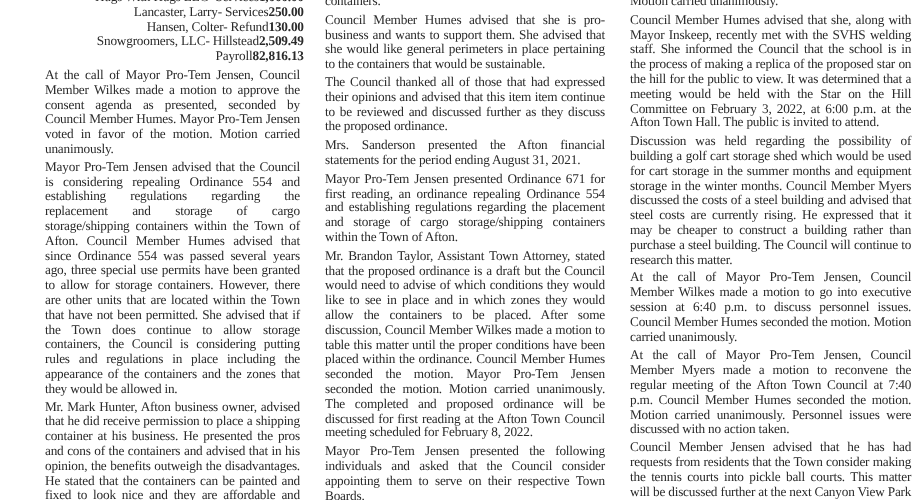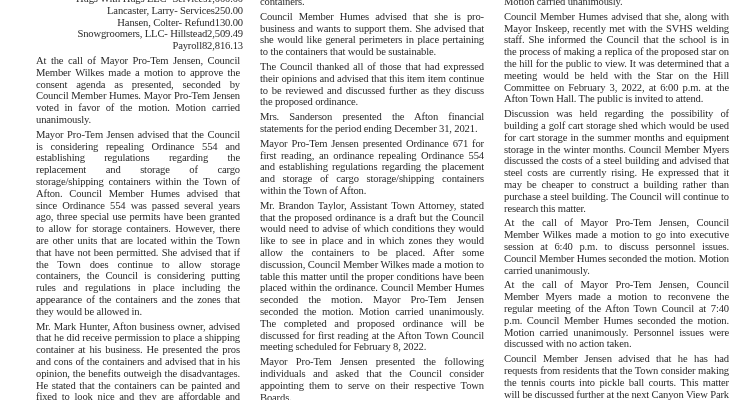--- a/index.html
+++ b/index.html
@@ -14,21 +14,21 @@
     position: absolute; top: -7px;
     font-size: 10.6px; line-height: 11.8px;
     text-align: justify;
     letter-spacing: -0.15px;
   }
   .col-left  { left: 33px;  width: 210px; }
   .col-mid   { left: 257px; width: 230px; }
   .col-right { left: 501px; width: 231px; }
   .col p { margin: 3px; }
   .ledger-row { display: flex; justify-content: flex-end; white-space: nowrap; }
-  .ledger-row .amt { text-align: right; }
+  .ledger-row .amt { text-align: right; font-weight: bold; }
 </style>
 </head>
 <body>
 
 <div class="page">
 
   <div class="col col-left">
     <div class="ledger">
       <div class="ledger-row">
         <span>Hugs With Hugs LLC- Services</span>
@@ -54,21 +54,21 @@
     <p>At the call of Mayor Pro-Tem Jensen, Council Member Wilkes made a motion to approve the consent agenda as presented, seconded by Council Member Humes. Mayor Pro-Tem Jensen voted in favor of the motion. Motion carried unanimously.</p>
     <p>Mayor Pro-Tem Jensen advised that the Council is considering repealing Ordinance 554 and establishing regulations regarding the replacement and storage of cargo storage/shipping containers within the Town of Afton. Council Member Humes advised that since Ordinance 554 was passed several years ago, three special use permits have been granted to allow for storage containers. However, there are other units that are located within the Town that have not been permitted. She advised that if the Town does continue to allow storage containers, the Council is considering putting rules and regulations in place including the appearance of the containers and the zones that they would be allowed in.</p>
     <p>Mr. Mark Hunter, Afton business owner, advised that he did receive permission to place a shipping container at his business. He presented the pros and cons of the containers and advised that in his opinion, the benefits outweigh the disadvantages. He stated that the containers can be painted and fixed to look nice and they are affordable and convenient. He advised that there are many businesses with containers and there is a need for them.</p>
 
   </div>
 
   <div class="col col-mid">
     <p>containers.</p>
     <p>Council Member Humes advised that she is pro-business and wants to support them. She advised that she would like general perimeters in place pertaining to the containers that would be sustainable.</p>
     <p>The Council thanked all of those that had expressed their opinions and advised that this item item continue to be reviewed and discussed further as they discuss the proposed ordinance.</p>
-    <p>Mrs. Sanderson presented the Afton financial statements for the period ending December 31, 2021.</p>
+    <p>Mrs. Sanderson presented the Afton financial statements for the period ending August 31, 2021.</p>
     <p>Mayor Pro-Tem Jensen presented Ordinance 671 for first reading, an ordinance repealing Ordinance 554 and establishing regulations regarding the placement and storage of cargo storage/shipping containers within the Town of Afton.</p>
     <p>Mr. Brandon Taylor, Assistant Town Attorney, stated that the proposed ordinance is a draft but the Council would need to advise of which conditions they would like to see in place and in which zones they would allow the containers to be placed. After some discussion, Council Member Wilkes made a motion to table this matter until the proper conditions have been placed within the ordinance. Council Member Humes seconded the motion. Mayor Pro-Tem Jensen seconded the motion. Motion carried unanimously. The completed and proposed ordinance will be discussed for first reading at the Afton Town Council meeting scheduled for February 8, 2022.</p>
     <p>Mayor Pro-Tem Jensen presented the following individuals and asked that the Council consider appointing them to serve on their respective Town Boards.</p>
     <p>Utility Board- Council Member Jeff Jensen, Advisor Joshua Peavler, Rod Jensen, Josh Winder, Tyler Eddins, Mason Hillstead.</p>
 
   </div>
 
   <div class="col col-right">
     <p>Motion carried unanimously.</p>
     <p>Council Member Humes advised that she, along with Mayor Inskeep, recently met with the SVHS welding staff. She informed the Council that the school is in the process of making a replica of the proposed star on the hill for the public to view. It was determined that a meeting would be held with the Star on the Hill Committee on February 3, 2022, at 6:00 p.m. at the Afton Town Hall. The public is invited to attend.</p>

